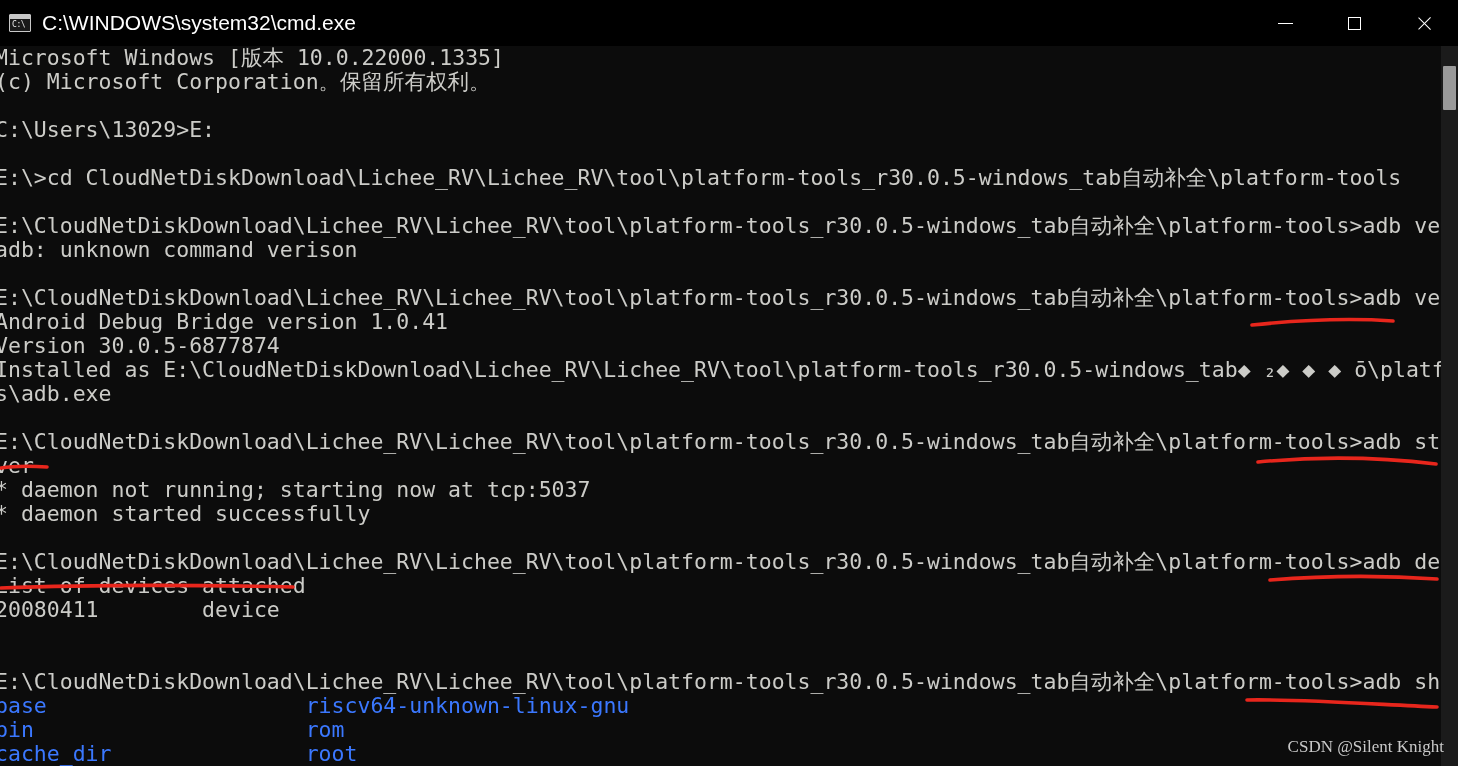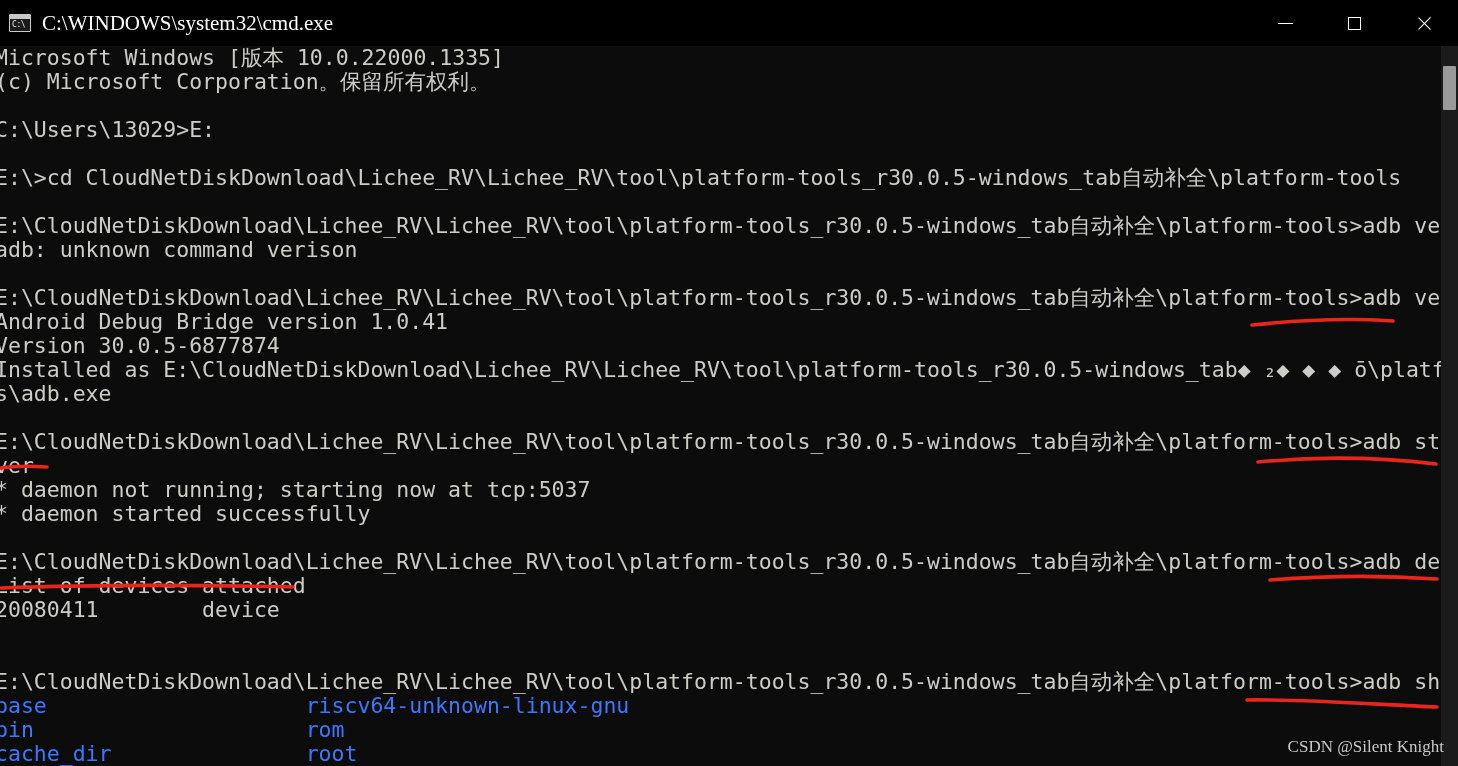--- a/index.html
+++ b/index.html
@@ -60,21 +60,21 @@
     position: absolute;
     left: 2px; top: 5px;
     font-family: "DejaVu Sans Mono", monospace;
     font-size: 8px;
     line-height: 9px;
     color: #e8e8e8;
     letter-spacing: -0.4px;
     white-space: nowrap;
   }
   .title-text {
-    font-family: Liberation Serif, serif;
+    font-family: Liberation Sans, sans-serif;
     font-size: 21px;
     color: #ffffff;
     white-space: nowrap;
     letter-spacing: 0px;
   }
   .winbtns {
     display: flex;
     align-items: stretch;
     height: 46px;
     flex: 0 0 auto;

